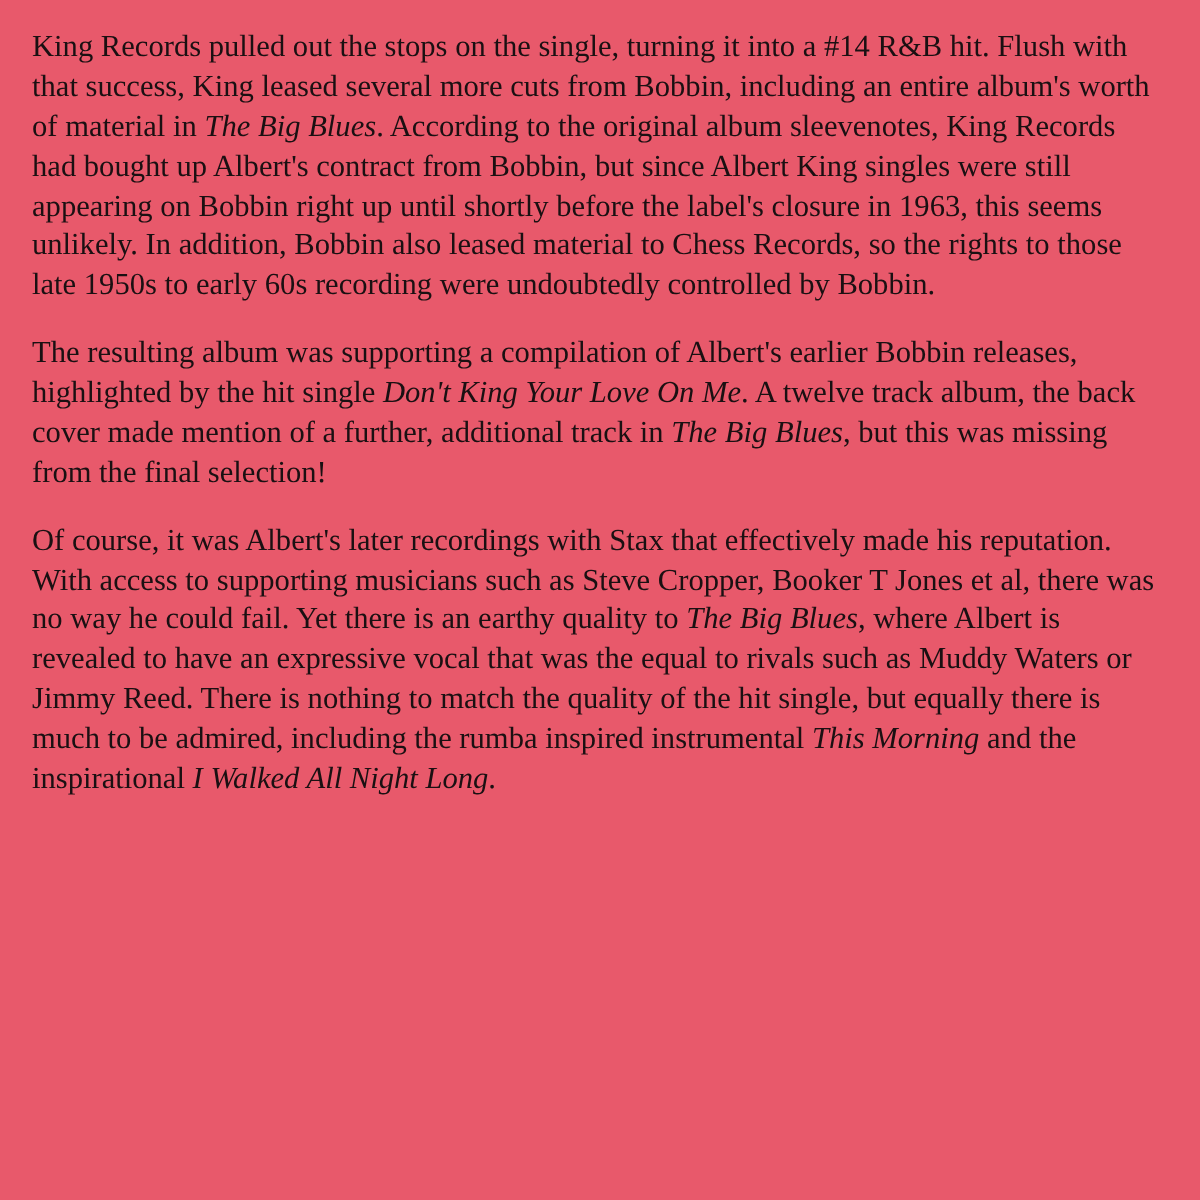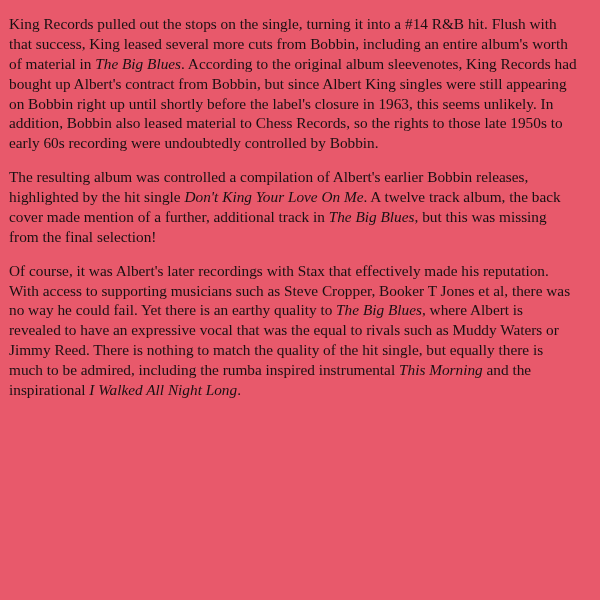--- a/index.html
+++ b/index.html
@@ -10,21 +10,21 @@
     width: 600px;
     height: 600px;
     background: #e8596b;
     font-family: "Liberation Serif", serif;
     overflow: hidden;
   }
   .page {
     width: 600px;
     height: 429px;
     box-sizing: border-box;
-    padding: 14px 22px 0 9px;
+    padding: 14px 22px 0 16px;
     background: #e8596b;
     position: relative;
   }
   .liner-notes {
     color: #1a1012;
     font-size: 15.3px;
     line-height: 1.30;
     text-align: left;
   }
   .para {
@@ -38,16 +38,16 @@
   em {
     font-style: italic;
   }
 </style>
 </head>
 <body style="background: rgb(232, 89, 107);">
 
 <div class="page" style="background: rgb(232, 89, 107);">
   <div class="liner-notes" id="liner-notes-body" style="color: rgb(26, 16, 18);">
       <p class="para"><span>King Records pulled out the stops on the single, turning it into a #14 R&amp;B hit. Flush with that success, King leased several more cuts from Bobbin, including an entire album's worth of material in </span><em>The Big Blues</em><span>. According to the original album sleevenotes, King Records had bought up Albert's contract from Bobbin, but since Albert King singles were still appearing on Bobbin right up until shortly before the label's closure in 1963, this seems unlikely. In addition, Bobbin also leased material to Chess Records, so the rights to those late 1950s to early 60s recording were undoubtedly controlled by Bobbin.</span></p>
-      <p class="para"><span>The resulting album was controlled a compilation of Albert's earlier Bobbin releases, highlighted by the hit single </span><em>Don't King Your Love On Me</em><span>. A twelve track album, the back cover made mention of a further, additional track in </span><em>The Big Blues</em><span>, but this was missing from the final selection!</span></p>
+      <p class="para"><span>The resulting album was supporting a compilation of Albert's earlier Bobbin releases, highlighted by the hit single </span><em>Don't King Your Love On Me</em><span>. A twelve track album, the back cover made mention of a further, additional track in </span><em>The Big Blues</em><span>, but this was missing from the final selection!</span></p>
       <p class="para"><span>Of course, it was Albert's later recordings with Stax that effectively made his reputation. With access to supporting musicians such as Steve Cropper, Booker T Jones et al, there was no way he could fail. Yet there is an earthy quality to </span><em>The Big Blues</em><span>, where Albert is revealed to have an expressive vocal that was the equal to rivals such as Muddy Waters or Jimmy Reed. There is nothing to match the quality of the hit single, but equally there is much to be admired, including the rumba inspired instrumental </span><em>This Morning</em><span> and the inspirational </span><em>I Walked All Night Long</em><span>.</span></p>
     </div>
 </div>
 
 </body></html>

